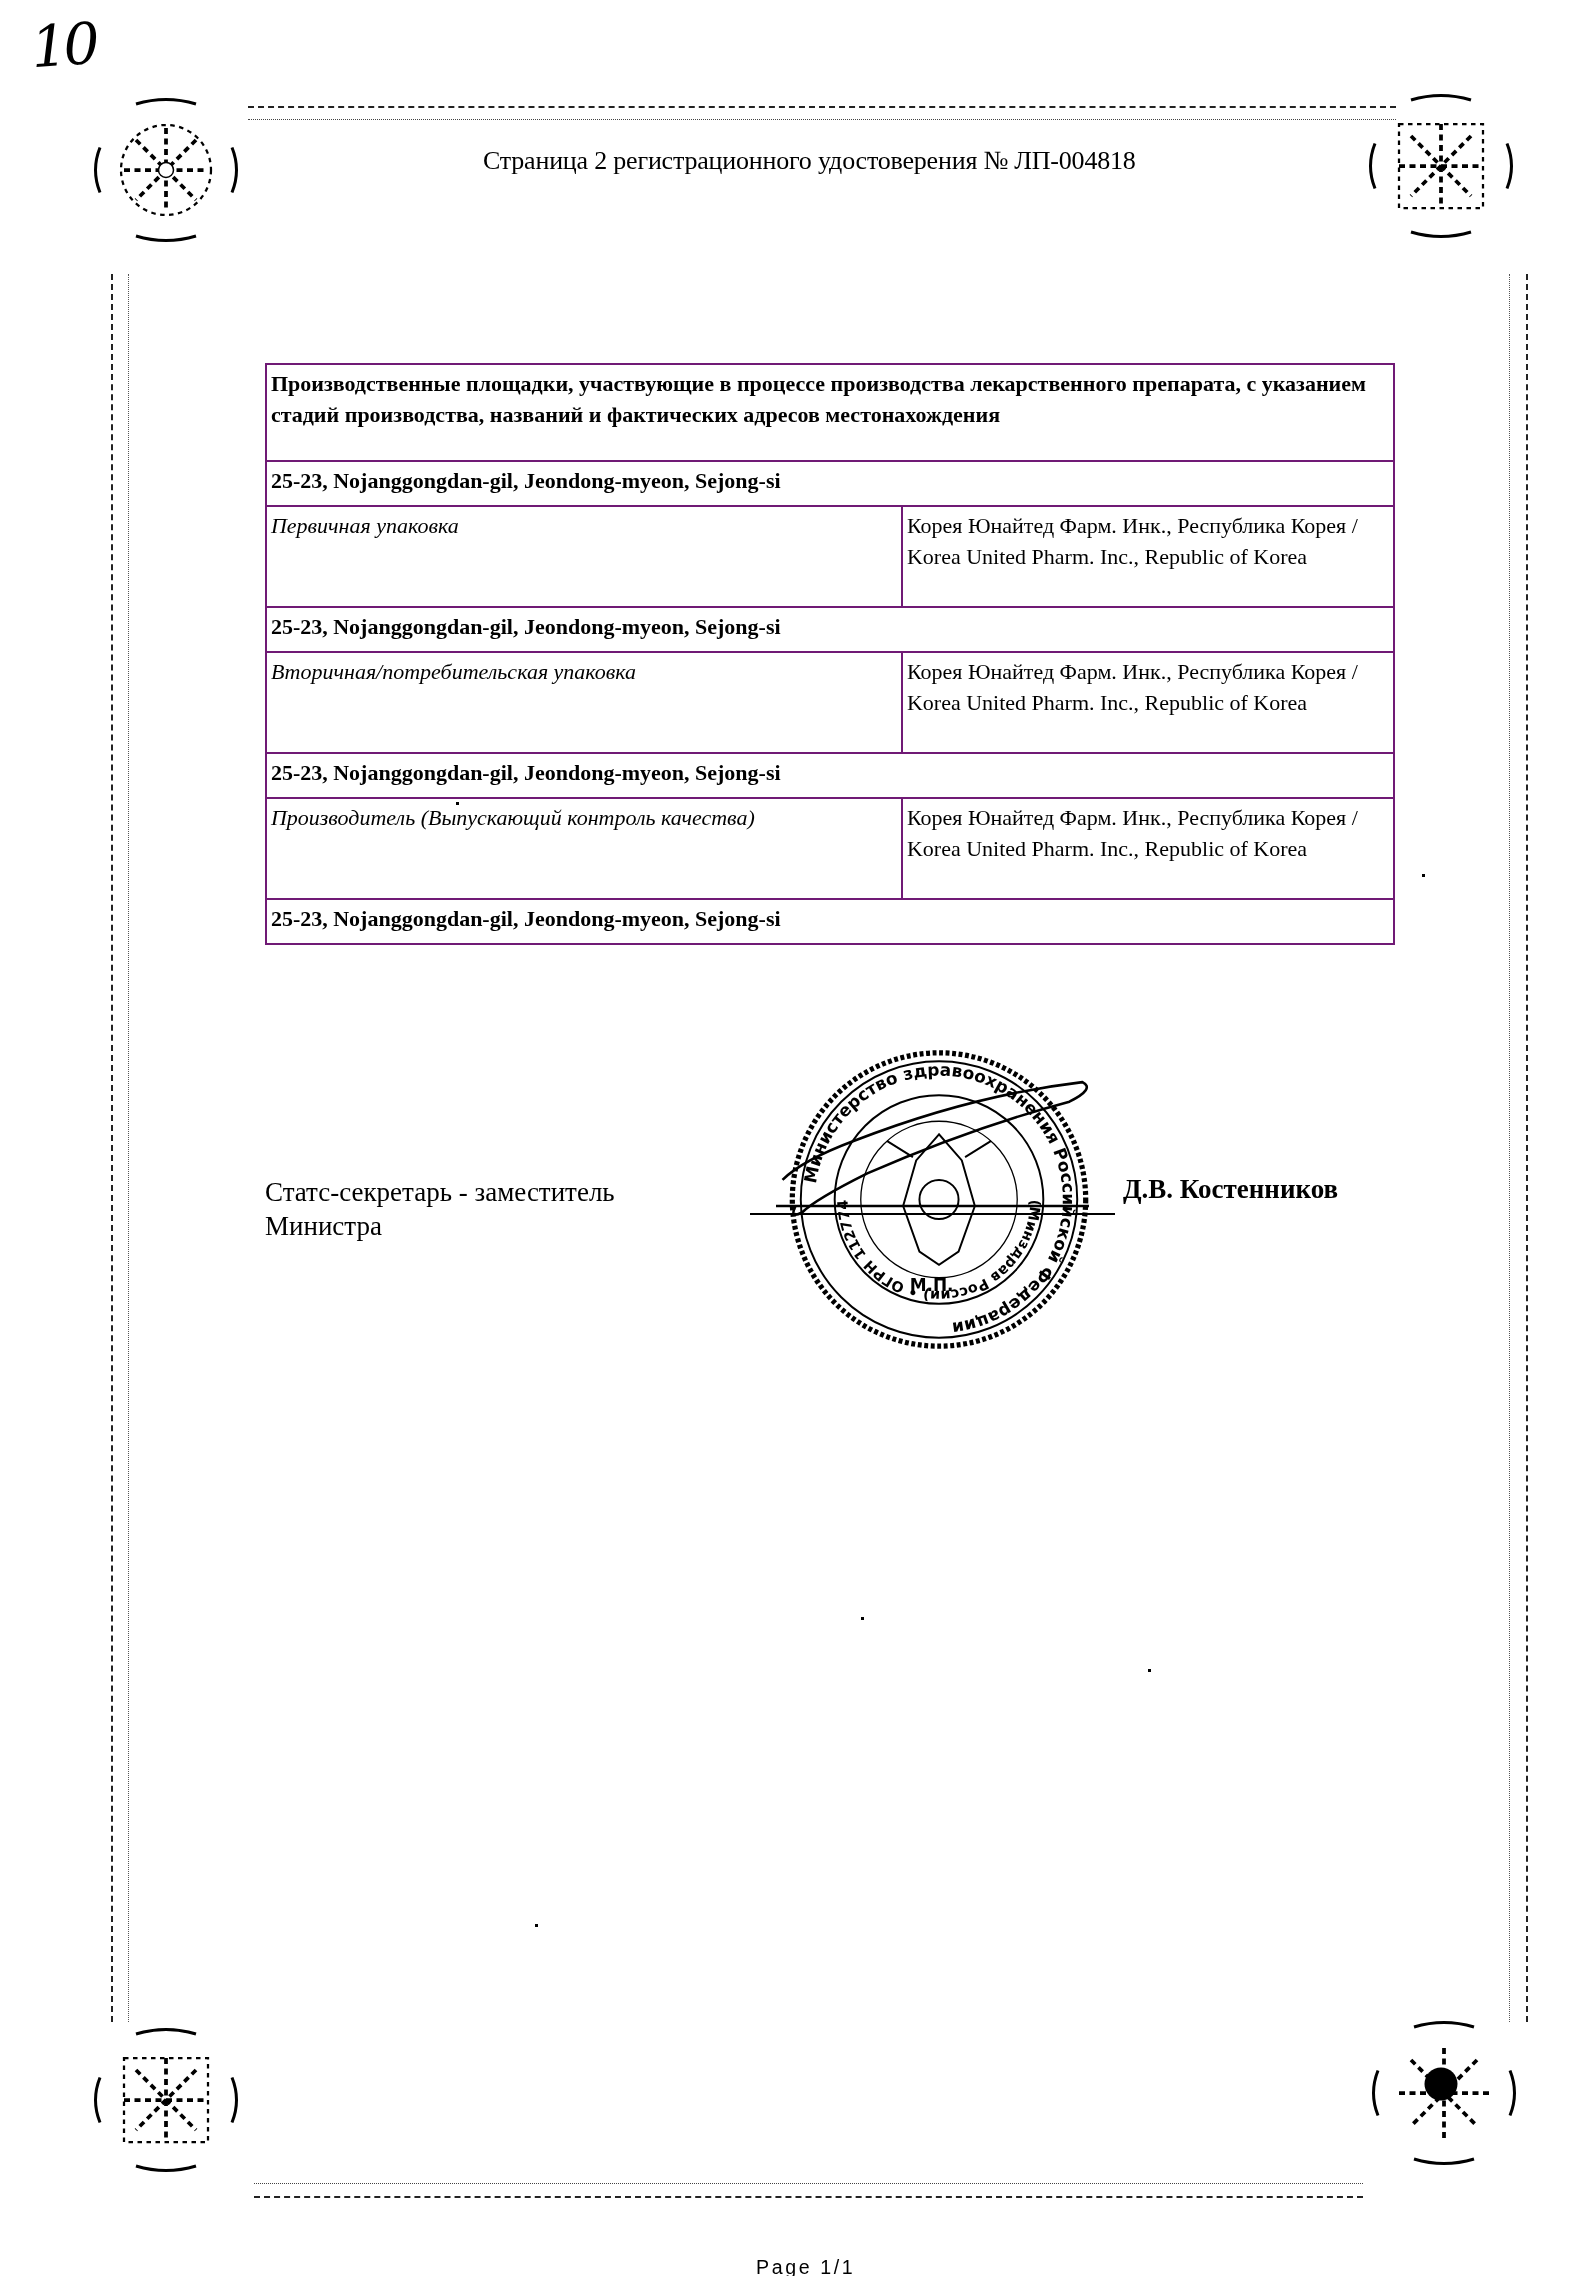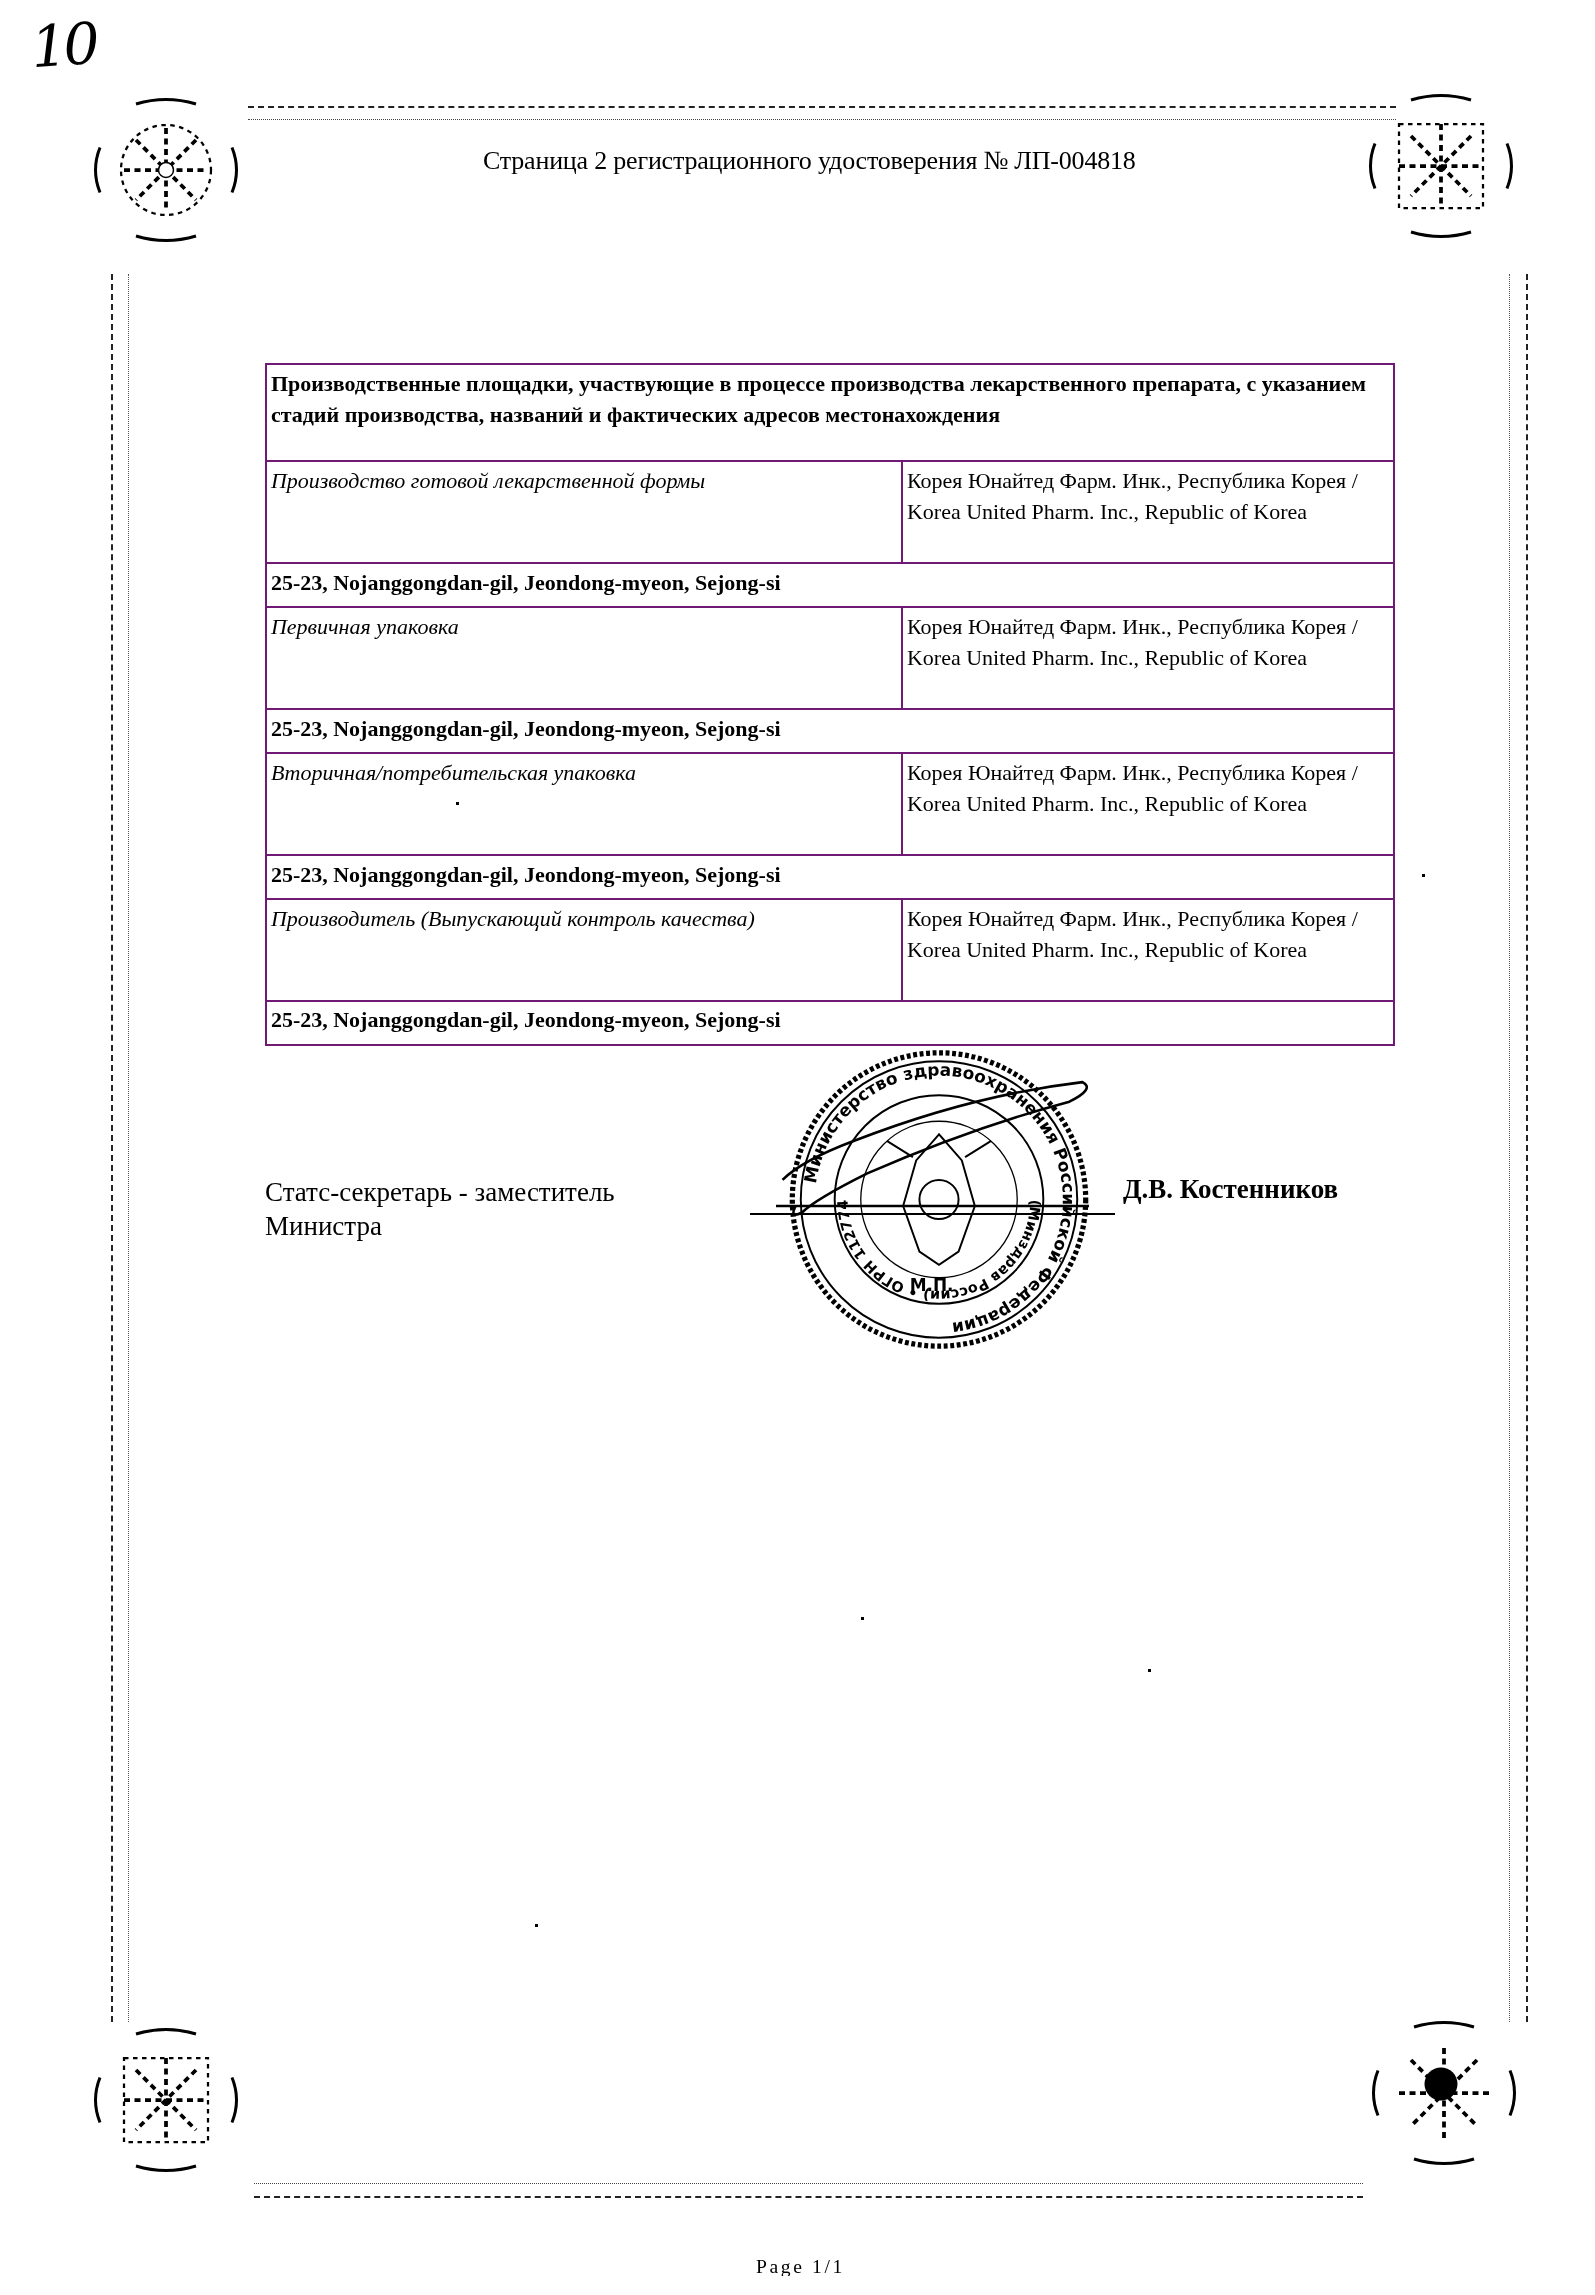--- a/index.html
+++ b/index.html
@@ -51,21 +51,21 @@
     }
     .signer-name {
       left: 1123px; top: 1174px; font-size: 27px; font-weight: bold; white-space: nowrap;
     }
     .sign-line { left: 750px; top: 1213px; width: 365px; border-top: 2px solid #000; height: 0; }
 
     .stamp { left: 776px; top: 1043px; width: 326px; height: 313px; }
     .stamp svg { width: 100%; height: 100%; }
 
     .footer-page {
-      left: 756px; top: 2256px; font-family: Liberation Serif, serif;
+      left: 756px; top: 2256px; font-family: Liberation Sans, sans-serif;
       font-size: 19.6px; letter-spacing: 2.6px; height: 19.6px; overflow: hidden;
     }
 
     .speck { background: #000; width: 2.6px; height: 2.6px; }
   </style>
 </head>
 <body>
 
 <div class="abs hand-num">10</div>
 
@@ -141,24 +141,20 @@
 </div>
 
 <div class="abs header-title">Страница 2 регистрационного удостоверения № ЛП-004818</div>
 
 <table class="abs reg-table">
   <tbody>
       <tr>
     <td class="head-cell" colspan="2">Производственные площадки, участвующие в процессе производства лекарственного препарата, с указанием стадий производства, названий и фактических адресов местонахождения</td>
   </tr>
 
-  <tr>
-    <td class="stage-cell">Производство готовой лекарственной формы</td>
-    <td class="org-cell">Корея Юнайтед Фарм. Инк., Республика Корея / Korea United Pharm. Inc., Republic of Korea</td>
-  </tr>
   <tr>
     <td class="addr-cell" colspan="2">25-23, Nojanggongdan-gil, Jeondong-myeon, Sejong-si</td>
   </tr>
 
   <tr>
     <td class="stage-cell">Первичная упаковка</td>
     <td class="org-cell">Корея Юнайтед Фарм. Инк., Республика Корея / Korea United Pharm. Inc., Republic of Korea</td>
   </tr>
   <tr>
     <td class="addr-cell" colspan="2">25-23, Nojanggongdan-gil, Jeondong-myeon, Sejong-si</td>

